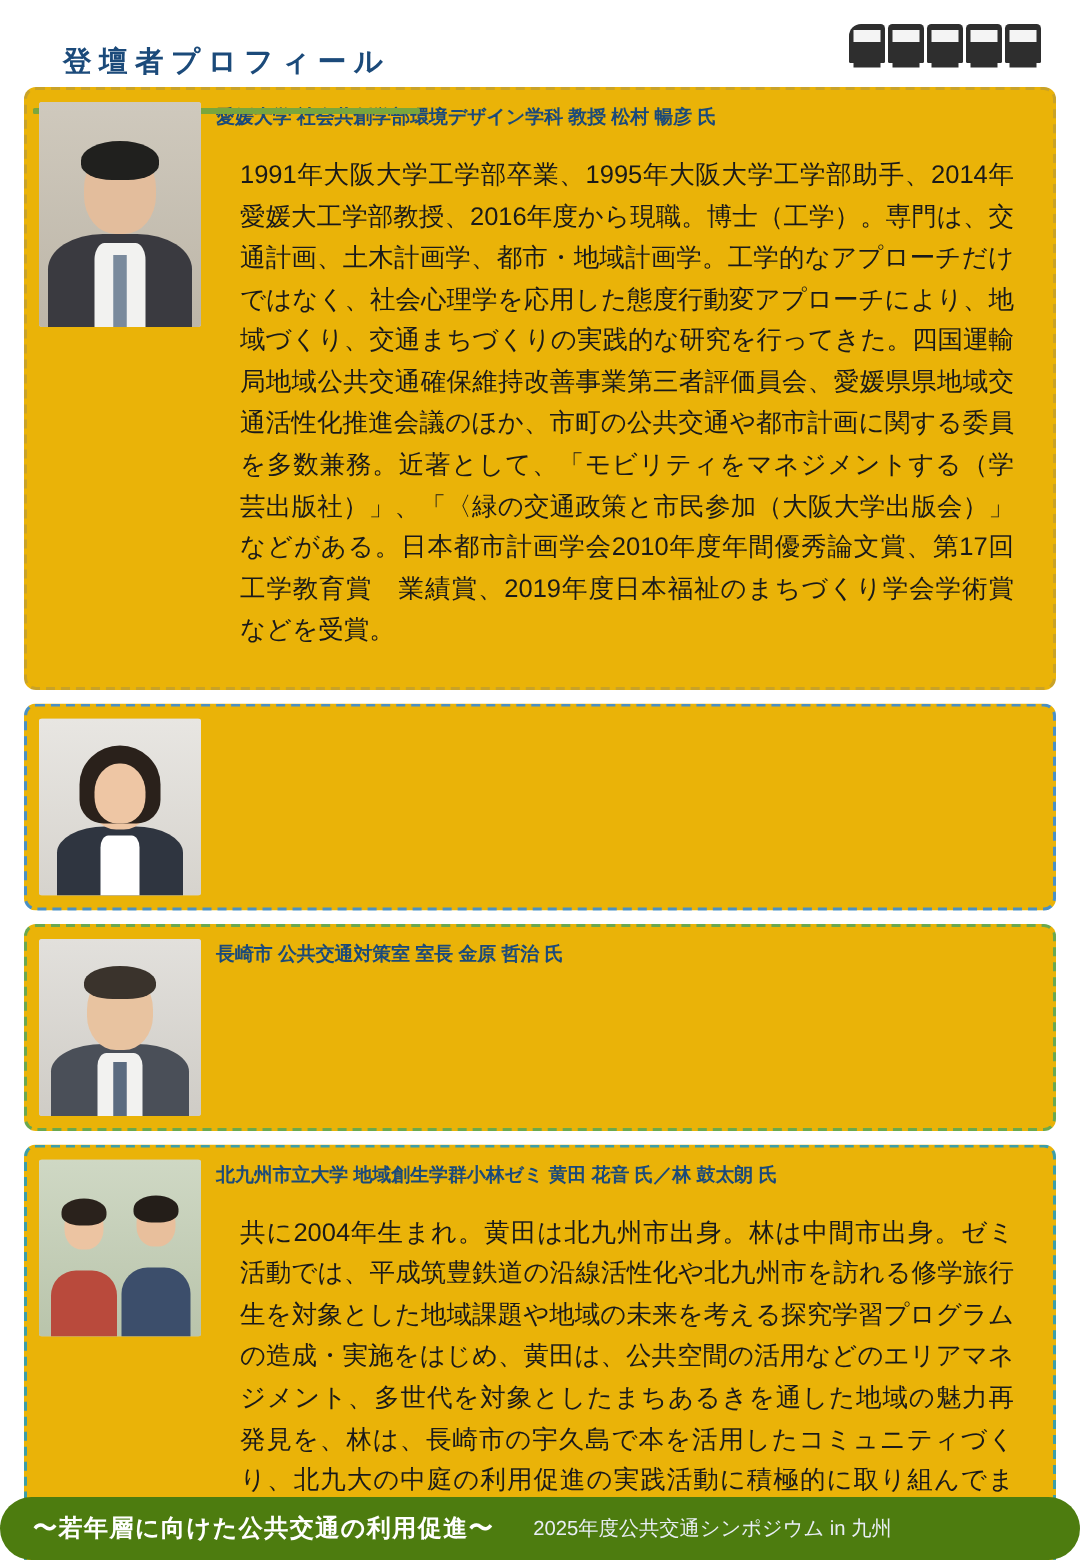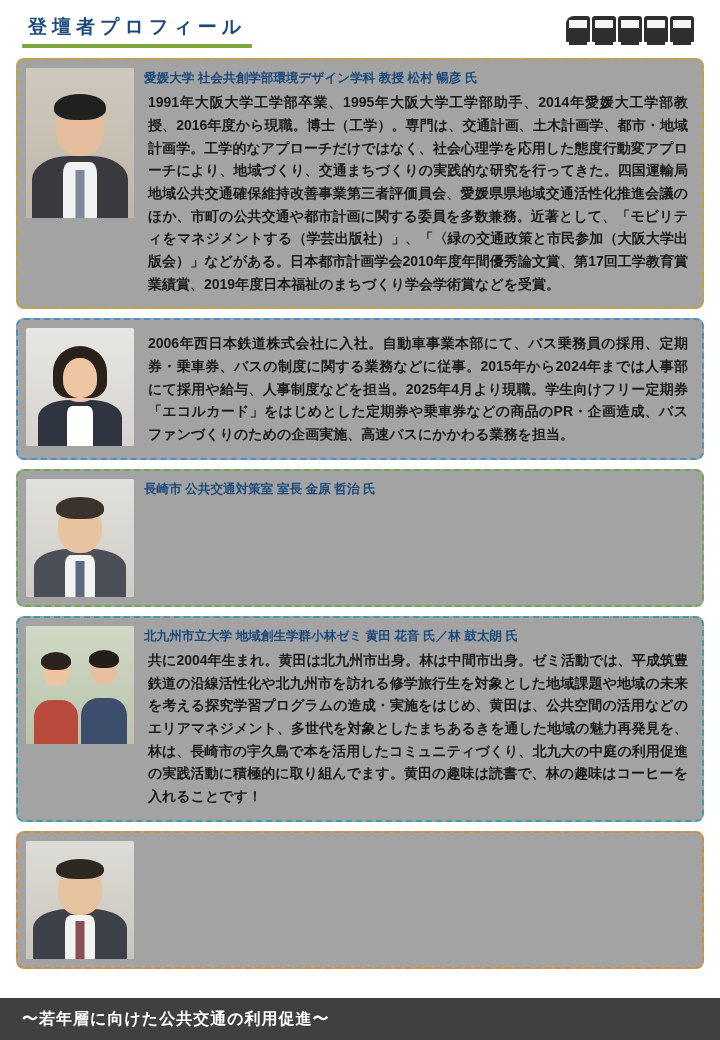--- a/index.html
+++ b/index.html
@@ -22,21 +22,21 @@
   .title-wrap {
     display: inline-block;
     position: relative;
   }
   .page-title {
     font-size: 19px;
     font-weight: bold;
     color: #1b4a7a;
     letter-spacing: 5px;
     padding: 0 6px 4px 6px;
-    margin: 0;
+    margin: 14px;
     white-space: nowrap;
   }
   .title-underline {
     height: 4px;
     background: #7aa63c;
     width: 100%;
     border-radius: 1px;
   }
 
   
@@ -76,21 +76,21 @@
   .content {
     padding: 0 16px;
   }
   .card {
     border: 2px dashed #c9a227;
     border-radius: 8px;
     padding: 8px 10px 8px 8px;
     display: flex;
     gap: 10px;
     margin-bottom: 9px;
-    background: #a3a3a3;
+    background: #eab308;
   }
   .card.c-blue { border-color: #4a90c4; }
   .card.c-green { border-color: #6aa84f; }
   .card.c-teal { border-color: #3c9ea8; }
   .card.c-orange { border-color: #d98a2b; }
   .card.c-gold { border-color: #c9a227; }
 
   .photo {
     flex: 0 0 108px;
     width: 108px;
@@ -144,38 +144,38 @@
 
   .info { flex: 1 1 auto; min-width: 0; }
   .name-line {
     color: #1b4a7a;
     font-weight: bold;
     font-size: 12.6px;
     line-height: 1.45;
     margin: 1px 0 3px 0;
   }
   .bio {
-    font-size: 14px;
+    font-size: 17px;
     line-height: 1.62;
     color: #1a1a1a;
     text-align: justify;
-    margin: 4px;
-    font-weight: bold;
+    margin: 16px;
   }
 
   
   .footer {
     position: absolute;
     left: 0; right: 0; bottom: 0;
     height: 42px;
-    background: #404040;
+    background: #4d7c0f;
     display: flex;
     align-items: center;
     padding: 12px 22px;
     gap: 26px;
+    border-radius: 21px;
   }
   .footer-main {
     color: #ffffff;
     font-weight: bold;
     font-size: 16px;
     letter-spacing: 1px;
   }
   .footer-sub {
     color: #e8eef5;
     font-size: 13.5px;
@@ -222,21 +222,20 @@
       <div class="photo-inner p-mid">
         <div class="bg" style="background:linear-gradient(#e8e6e2,#d6d3cd);"></div>
         <div class="body-sh" style="width:84px;height:46px;bottom:0;background:#2f3540;"></div>
         <div class="shirt" style="width:26px;height:40px;bottom:0;background:#ffffff;"></div>
         <div class="head" style="width:42px;height:50px;top:24px;background:#eec6a4;"></div>
         <div class="hair" style="width:54px;height:52px;top:18px;background:#2a211b;border-radius:50% 50% 30% 30%;"></div>
         <div class="head" style="width:34px;height:40px;top:30px;background:#eec6a4;"></div>
       </div>
     </div>
     <div class="info">
-      <p class="bio">2006年西日本鉄道株式会社に入社。自動車事業本部にて、バス乗務員の採用、定期券・乗車券、バスの制度に関する業務などに従事。2015年から2024年までは人事部にて採用や給与、人事制度などを担当。2025年4月より現職。学生向けフリー定期券「エコルカード」をはじめとした定期券や乗車券などの商品のPR・企画造成、バスファンづくりのための企画実施、高速バスにかかわる業務を担当。</p>
     </div>
   </div>
 
   <div class="card c-green">
     <div class="photo">
       <div class="photo-inner p-mid">
         <div class="bg" style="background:linear-gradient(#e2e0dc,#cfccc6);"></div>
         <div class="body-sh" style="width:92px;height:48px;bottom:0;background:#4a4f58;"></div>
         <div class="shirt" style="width:30px;height:42px;bottom:0;"></div>
         <div class="tie" style="height:36px;bottom:0;background:#5b6b80;"></div>
@@ -277,13 +276,14 @@
         <div class="head" style="width:44px;height:52px;top:22px;background:#e7c29f;"></div>
         <div class="hair" style="width:48px;height:20px;top:18px;background:#2e2822;"></div>
       </div>
     </div>
   </div>
 
 </div>
 
 <div class="footer">
   <span class="footer-main">〜若年層に向けた公共交通の利用促進〜</span>
+  <span class="footer-sub">2025年度公共交通シンポジウム in 九州</span>
 </div>
 
 </body></html>

